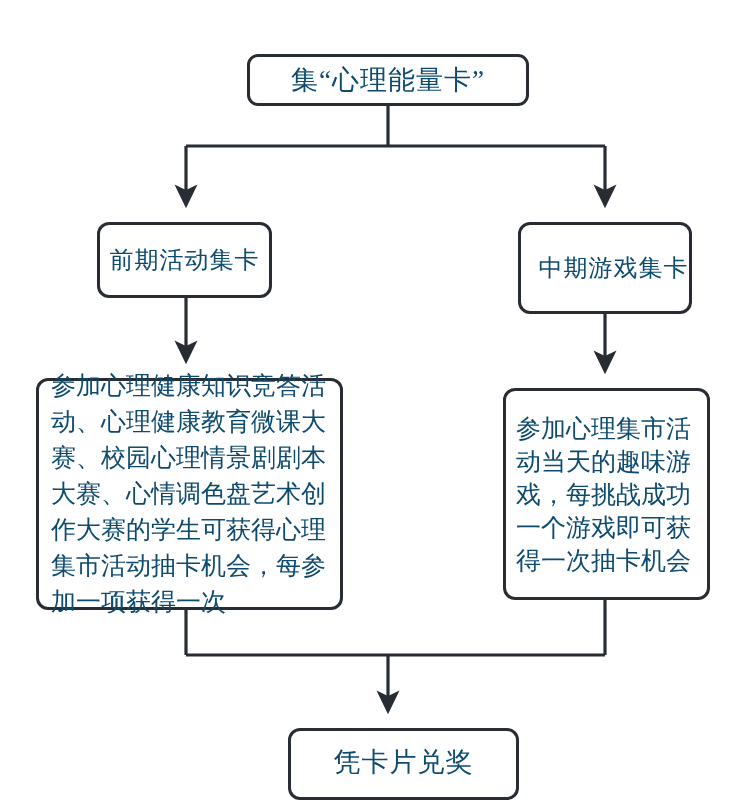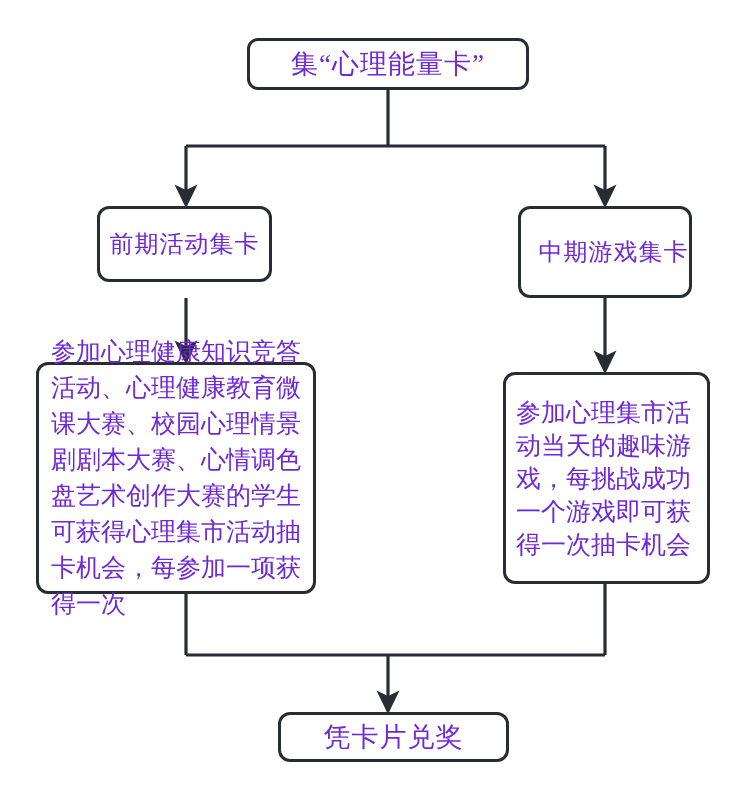--- a/index.html
+++ b/index.html
@@ -30,22 +30,23 @@
   .node {
     position: absolute;
     box-sizing: border-box;
     background: #ffffff;
     border: 3px solid #272d33;
     border-radius: 12px;
     display: flex;
     align-items: center;
     justify-content: flex-start;
     text-align: center;
-    color: #6d28d9;
+    color: #0c4a6e;
     z-index: 2;
+    margin-top: 16px;
   }
   .node-label {
     display: block;
     width: 100%;
     white-space: pre-line;
   }
 
   
   #node-top {
     left: 247px;
@@ -78,21 +79,21 @@
   #node-mid-game .node-label {
     font-size: 24px;
     line-height: 28px;
     letter-spacing: 1px;
   }
 
   
   #node-early-detail {
     left: 36px;
     top: 362px;
-    width: 280px;
+    width: 307px;
     height: 232px;
     padding: 10px 12px;
     align-items: center;
   }
   #node-early-detail .node-label {
     font-size: 25px;
     line-height: 36px;
     text-align: left;
   }
   #node-mid-detail {
@@ -103,24 +104,25 @@
     padding: 10px 10px;
   }
   #node-mid-detail .node-label {
     font-size: 25px;
     line-height: 33px;
     text-align: left;
   }
 
   
   #node-redeem {
-    left: 278px;
+    left: 288px;
     top: 712px;
     width: 231px;
-    height: 50px;
+    height: 72px;
+    font-family: Liberation Mono, monospace;
   }
   #node-redeem .node-label {
     font-size: 27px;
     line-height: 30px;
     letter-spacing: 1px;
   }
 </style>
 </head>
 <body>
 

